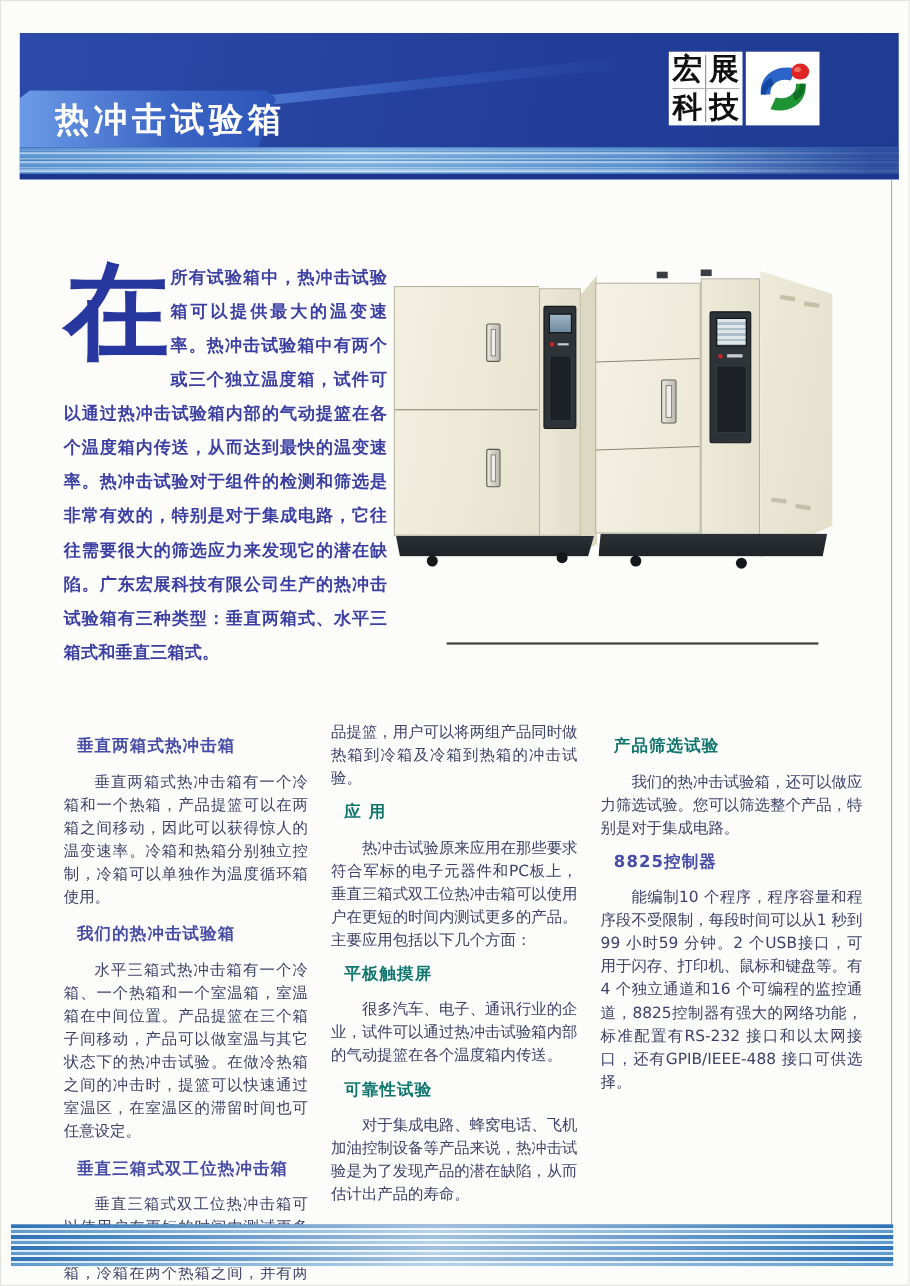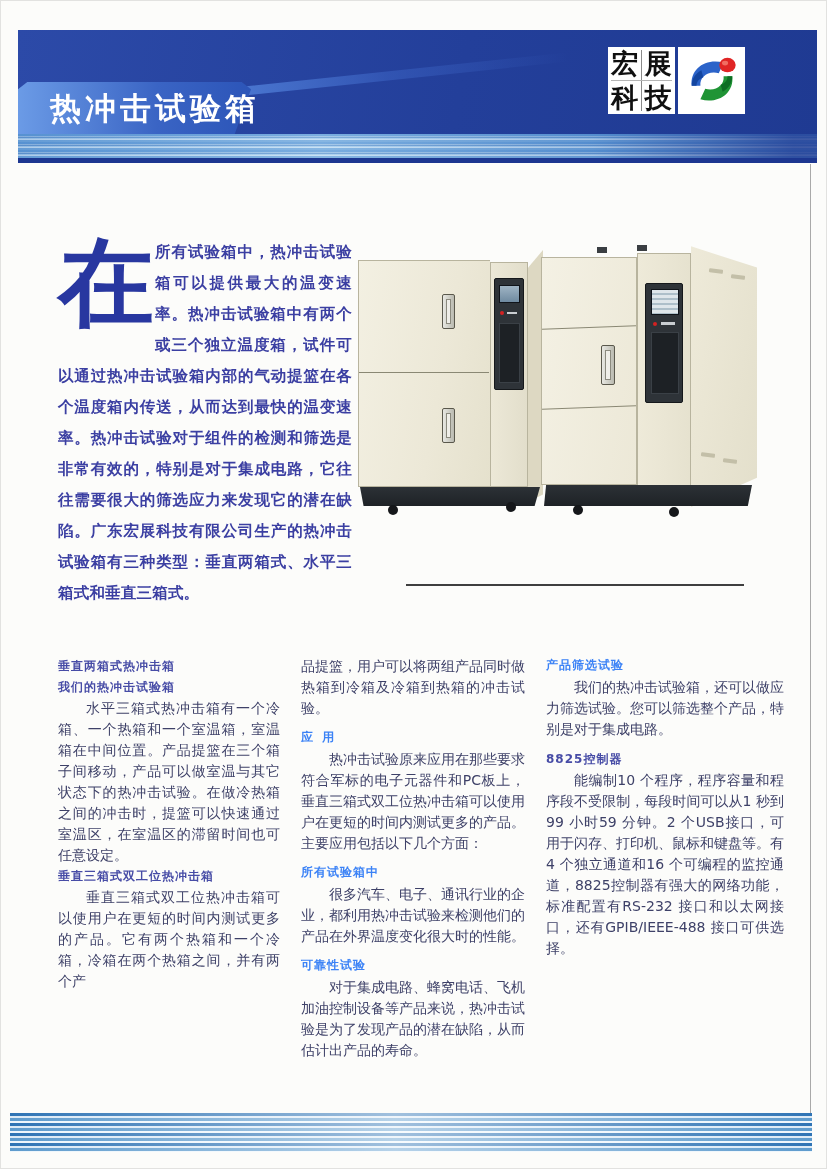--- a/index.html
+++ b/index.html
@@ -63,23 +63,23 @@
   .vent{width:14px;height:4px;background:#c3bfa8;border-radius:1px;}
 
   
   .photo-divider{position:absolute;left:406px;top:584px;width:338px;height:2px;background:#3f3f3f;}
   .margin-rule{position:absolute;left:810px;top:164px;width:1px;height:949px;background:#a9a9a9;}
 
   
   .col{position:absolute;top:656px;font-size:14px;line-height:21px;color:#3e4168;text-align:justify;}
   .col p{margin:0;}
   .col p.ind{text-indent:2em;}
-  .col h4{margin:0;font-size:12px;line-height:21px;letter-spacing:1px;font-weight:bold;}
+  .col h4{margin:12px;font-size:15px;line-height:21px;letter-spacing:1px;font-weight:bold;}
   .h-indigo{color:#474ca6;}
-  .h-azure{color:#3b82f6;font-family:Liberation Mono, monospace;}
+  .h-azure{color:#0f766e;}
   .mt{margin-top:9px !important;}
   .col1{left:58px;width:222px;}
   .col2{left:301px;width:224px;}
   .col3{left:546px;width:238px;}
 
   
   .footer-stripes{position:absolute;left:10px;top:1113px;width:802px;height:39px;
     background:
       linear-gradient(90deg,rgba(255,255,255,0) 0%,rgba(255,255,255,0.55) 48%,rgba(255,255,255,0) 100%),
       repeating-linear-gradient(180deg,#2f74b5 0px,#2f74b5 3px,#dceaf6 3px,#dceaf6 5px,#5e9bcd 5px,#5e9bcd 8px,#eef6fc 8px,#eef6fc 10px);}
@@ -164,32 +164,33 @@
     <div class="base" style="left:3px;top:244px;width:208px;height:21px;clip-path:polygon(1% 0,100% 0,98% 100%,0 100%);"></div>
     <div class="caster" style="left:32px;top:264px;"></div>
     <div class="caster" style="left:128px;top:266px;"></div>
   </div>
 
   <div class="photo-divider"></div>
   <div class="margin-rule"></div>
 
   <div class="col col1">
     <h4 class="h-indigo">垂直两箱式热冲击箱</h4>
+    <p class="ind">垂直两箱式热冲击箱有一个冷箱和一个热箱，产品提篮可以在两箱之间移动，因此可以获得惊人的温变速率。冷箱和热箱分别独立控制，冷箱可以单独作为温度循环箱使用。</p>
     <h4 class="h-indigo">我们的热冲击试验箱</h4>
     <p class="ind">水平三箱式热冲击箱有一个冷箱、一个热箱和一个室温箱，室温箱在中间位置。产品提篮在三个箱子间移动，产品可以做室温与其它状态下的热冲击试验。在做冷热箱之间的冲击时，提篮可以快速通过室温区，在室温区的滞留时间也可任意设定。</p>
     <h4 class="h-indigo">垂直三箱式双工位热冲击箱</h4>
     <p class="ind">垂直三箱式双工位热冲击箱可以使用户在更短的时间内测试更多的产品。它有两个热箱和一个冷箱，冷箱在两个热箱之间，并有两个产</p>
   </div>
 
   <div class="col col2">
     <p>品提篮，用户可以将两组产品同时做热箱到冷箱及冷箱到热箱的冲击试验。</p>
     <h4 class="h-azure mt">应  用</h4>
     <p class="ind">热冲击试验原来应用在那些要求符合军标的电子元器件和PC板上，垂直三箱式双工位热冲击箱可以使用户在更短的时间内测试更多的产品。主要应用包括以下几个方面：</p>
-    <h4 class="h-azure mt">所有试验箱中</h4>
-    <p class="ind">很多汽车、电子、通讯行业的企业，都利用热冲击试验来检测他们的产品在外界温度变化很大时的性能。</p>
+    <h4 class="h-azure mt">平板触摸屏</h4>
+    <p class="ind">很多汽车、电子、通讯行业的企业，试件可以通过热冲击试验箱内部的气动提篮在各个温度箱内传送。</p>
     <h4 class="h-azure mt">可靠性试验</h4>
     <p class="ind">对于集成电路、蜂窝电话、飞机加油控制设备等产品来说，热冲击试验是为了发现产品的潜在缺陷，从而估计出产品的寿命。</p>
   </div>
 
   <div class="col col3">
     <h4 class="h-azure">产品筛选试验</h4>
     <p class="ind">我们的热冲击试验箱，还可以做应力筛选试验。您可以筛选整个产品，特别是对于集成电路。</p>
     <h4 class="h-indigo mt">8825控制器</h4>
     <p class="ind">能编制10 个程序，程序容量和程序段不受限制，每段时间可以从1 秒到99 小时59 分钟。2 个USB接口，可用于闪存、打印机、鼠标和键盘等。有4 个独立通道和16 个可编程的监控通道，8825控制器有强大的网络功能，标准配置有RS-232 接口和以太网接口，还有GPIB/IEEE-488 接口可供选择。</p>
   </div>

